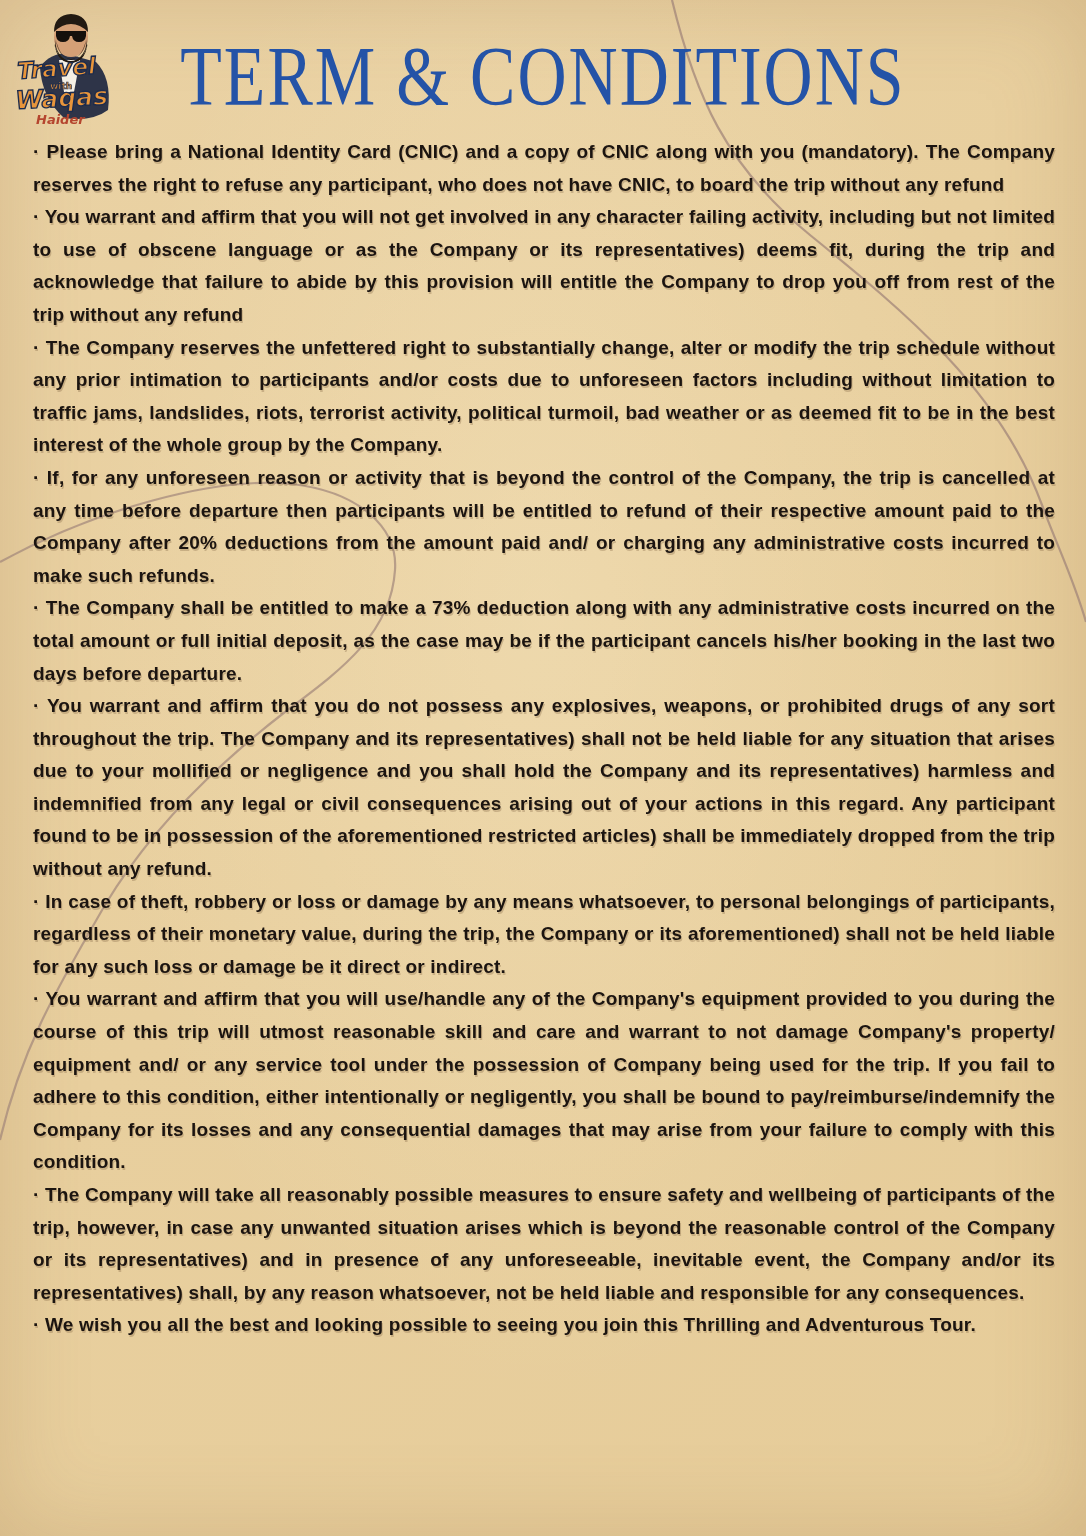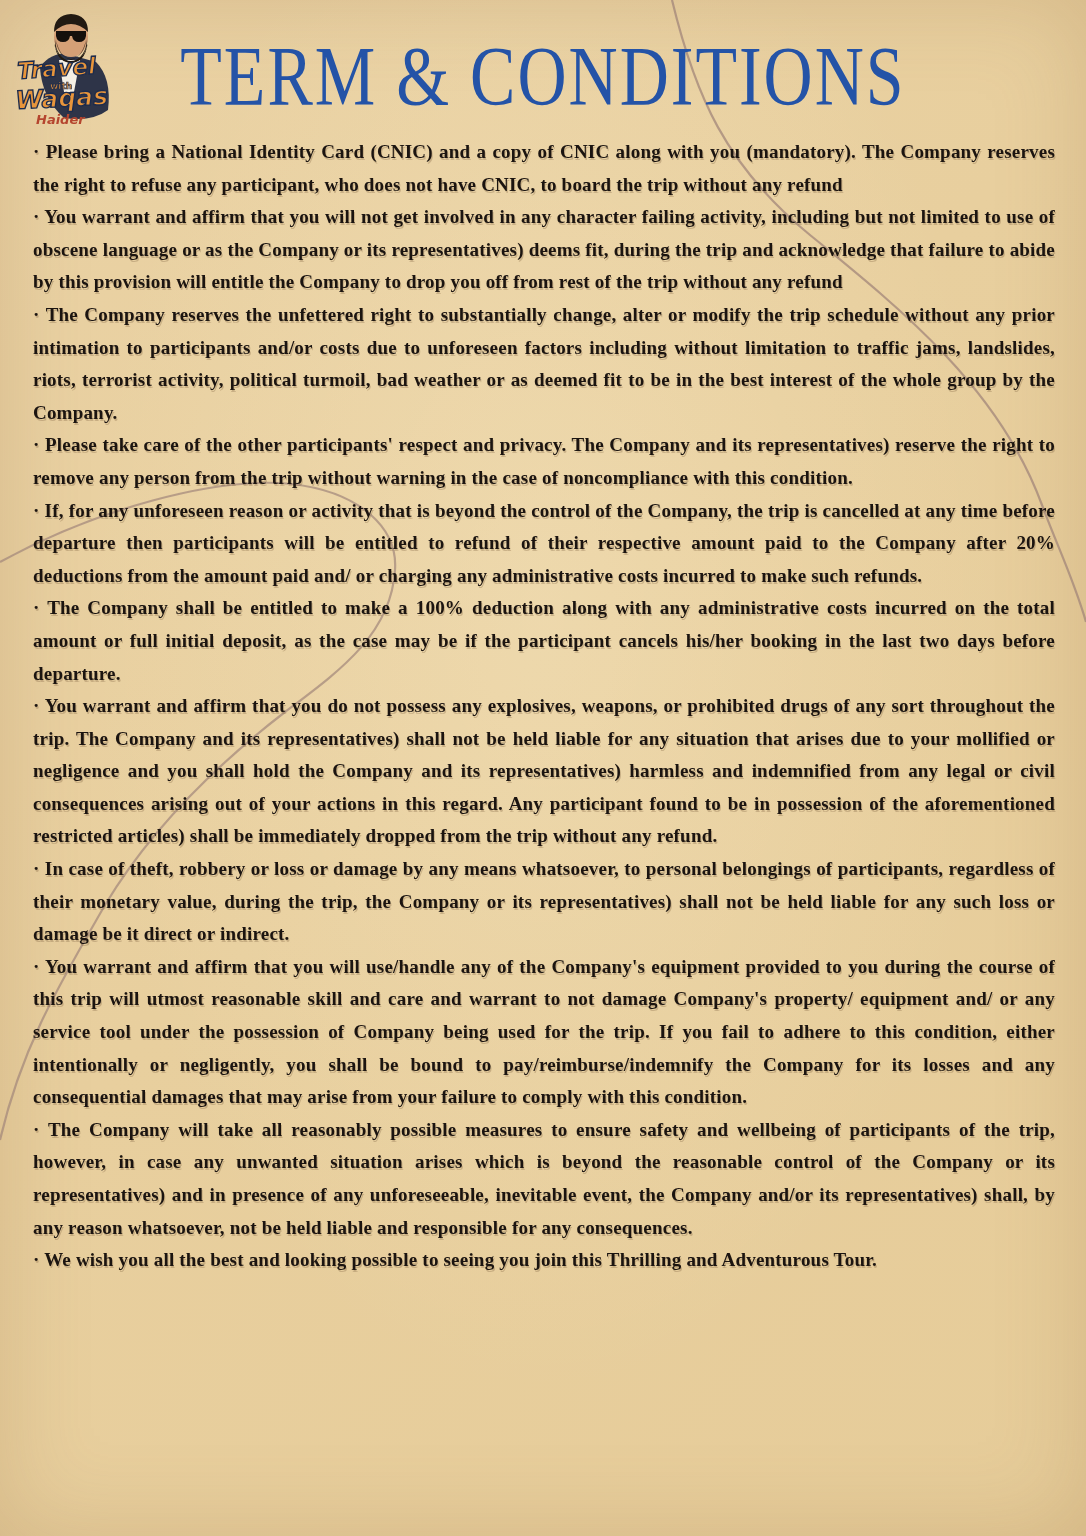--- a/index.html
+++ b/index.html
@@ -41,21 +41,20 @@
   }
   .terms p {
     margin: 0;
     text-align: justify;
     font-weight: bold;
     font-size: 19px;
     line-height: 32.6px;
     color: #1b1410;
     text-shadow: 1px 2px 0 rgba(122,92,58,0.30);
     letter-spacing: 0.2px;
-    font-family: Liberation Serif, serif;
   }
   .logo text {
     font-family: "DejaVu Sans", sans-serif;
     font-weight: bold;
   }
 </style>
 </head>
 <body>
 
 <div class="page">
@@ -86,23 +85,22 @@
     <text x="4" y="103" font-size="25" fill="#e8953b" stroke="#1c2b4d" stroke-width="1.4" transform="rotate(-3 4 103)" font-style="italic">Waqas</text>
     <text x="24" y="118" font-size="13" fill="#b5452e" font-style="italic">Haider</text>
   </svg>
 
   <div class="title">TERM &amp; CONDITIONS</div>
 
   <div class="terms">
     <p>· Please bring a National Identity Card (CNIC) and a copy of CNIC along with you (mandatory). The Company reserves the right to refuse any participant, who does not have CNIC, to board the trip without any refund</p>
     <p>· You warrant and affirm that you will not get involved in any character failing activity, including but not limited to use of obscene language or as the Company or its representatives) deems fit, during the trip and acknowledge that failure to abide by this provision will entitle the Company to drop you off from rest of the trip without any refund</p>
     <p>· The Company reserves the unfettered right to substantially change, alter or modify the trip schedule without any prior intimation to participants and/or costs due to unforeseen factors including without limitation to traffic jams, landslides, riots, terrorist activity, political turmoil, bad weather or as deemed fit to be in the best interest of the whole group by the Company.</p>
-    <p>· Please take care of the other participants' respect and privacy. The Company and its representatives) reserve the right to remove any person from the trip without warning in the case of noncompliance with this condition.</p>
     <p>· If, for any unforeseen reason or activity that is beyond the control of the Company, the trip is cancelled at any time before departure then participants will be entitled to refund of their respective amount paid to the Company after 20% deductions from the amount paid and/ or charging any administrative costs incurred to make such refunds.</p>
-    <p>· The Company shall be entitled to make a 100% deduction along with any administrative costs incurred on the total amount or full initial deposit, as the case may be if the participant cancels his/her booking in the last two days before departure.</p>
+    <p>· The Company shall be entitled to make a 73% deduction along with any administrative costs incurred on the total amount or full initial deposit, as the case may be if the participant cancels his/her booking in the last two days before departure.</p>
     <p>· You warrant and affirm that you do not possess any explosives, weapons, or prohibited drugs of any sort throughout the trip. The Company and its representatives) shall not be held liable for any situation that arises due to your mollified or negligence and you shall hold the Company and its representatives) harmless and indemnified from any legal or civil consequences arising out of your actions in this regard. Any participant found to be in possession of the aforementioned restricted articles) shall be immediately dropped from the trip without any refund.</p>
-    <p>· In case of theft, robbery or loss or damage by any means whatsoever, to personal belongings of participants, regardless of their monetary value, during the trip, the Company or its representatives) shall not be held liable for any such loss or damage be it direct or indirect.</p>
+    <p>· In case of theft, robbery or loss or damage by any means whatsoever, to personal belongings of participants, regardless of their monetary value, during the trip, the Company or its aforementioned) shall not be held liable for any such loss or damage be it direct or indirect.</p>
     <p>· You warrant and affirm that you will use/handle any of the Company's equipment provided to you during the course of this trip will utmost reasonable skill and care and warrant to not damage Company's property/ equipment and/ or any service tool under the possession of Company being used for the trip. If you fail to adhere to this condition, either intentionally or negligently, you shall be bound to pay/reimburse/indemnify the Company for its losses and any consequential damages that may arise from your failure to comply with this condition.</p>
     <p>· The Company will take all reasonably possible measures to ensure safety and wellbeing of participants of the trip, however, in case any unwanted situation arises which is beyond the reasonable control of the Company or its representatives) and in presence of any unforeseeable, inevitable event, the Company and/or its representatives) shall, by any reason whatsoever, not be held liable and responsible for any consequences.</p>
     <p>· We wish you all the best and looking possible to seeing you join this Thrilling and Adventurous Tour.</p>
   </div>
 
 </div>
 
 </body></html>

